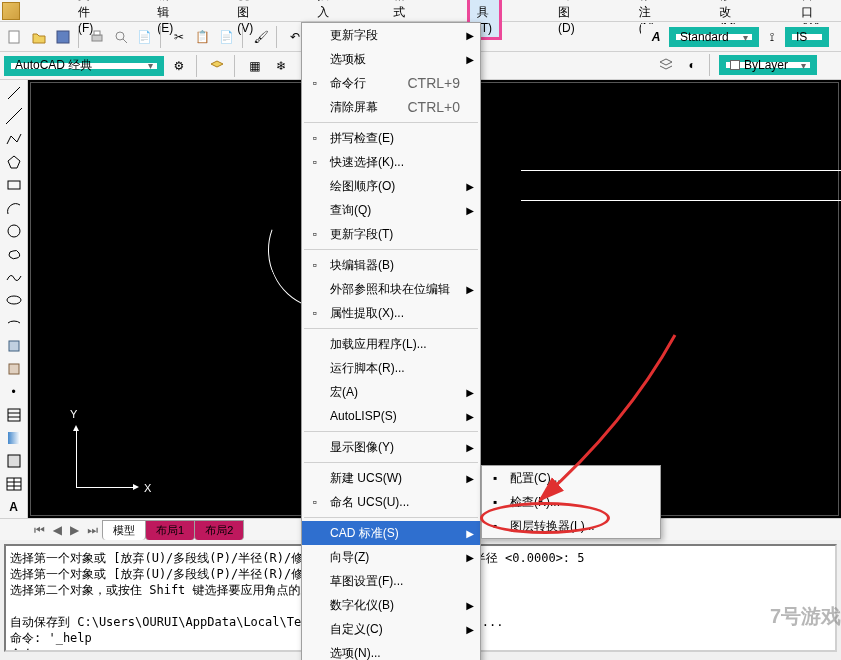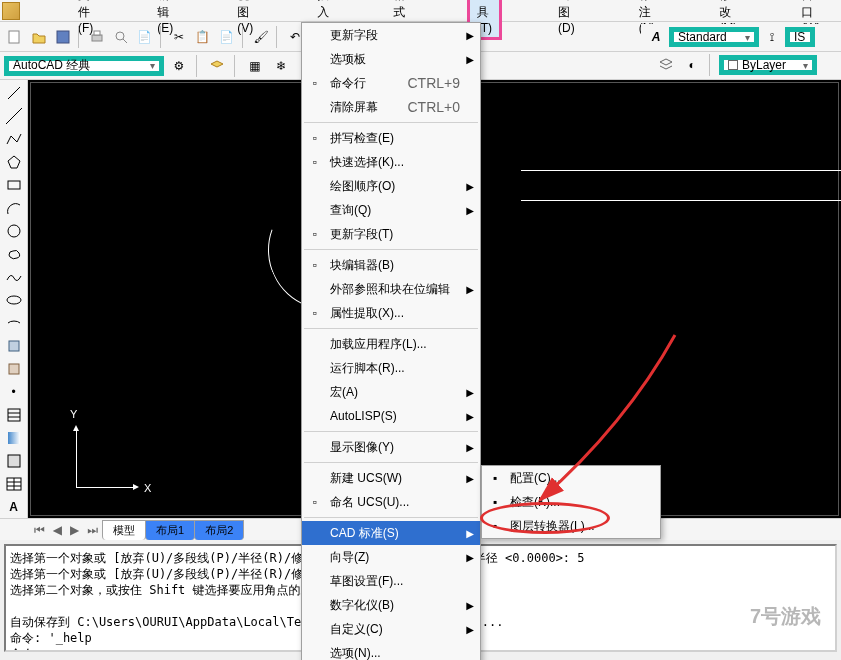--- a/index.html
+++ b/index.html
@@ -8,40 +8,40 @@
 .menubar { display: flex; background: #f5f5f5; border-bottom: 1px solid #d0d0d0; height: 22px; align-items: center; padding-left: 22px; }
 .menubar-icon { position: absolute; left: 2px; top: 2px; width: 18px; height: 18px; background: linear-gradient(135deg,#e8c060,#d0a040); border: 1px solid #b08020; }
 .menu-item { padding: 3px 8px; cursor: default; margin-left: 48px; }
 .menu-item.open { background: #d6e8f8; border: 3px solid #ec4899; padding: 2px 7px; }
 
 .toolbar { display: flex; background: #f5f5f5; border-bottom: 1px solid #d0d0d0; height: 30px; align-items: center; padding: 0 4px; gap: 2px; }
 .tb-btn { width: 22px; height: 22px; border: 1px solid transparent; display: inline-flex; align-items: center; justify-content: center; }
 .tb-sep { width: 4px; height: 22px; border-left: 1px solid #c0c0c0; margin: 0 2px; }
 
 .toolbar2 { display: flex; background: #f5f5f5; border-bottom: 1px solid #d0d0d0; height: 28px; align-items: center; padding: 0 4px; gap: 4px; }
-.dropdown { height: 20px; border: 5px solid #14b8a6; background: white; display: flex; align-items: center; padding: 0 4px; }
+.dropdown { height: 20px; border: 7px solid #14b8a6; background: white; display: flex; align-items: center; padding: 0 4px; }
 .dd-arrow { margin-left: auto; font-size: 10px; color: #666; }
 
 .main-area { display: flex; height: 438px; position: relative; }
 .left-toolbar { width: 28px; background: #f5f5f5; border-right: 1px solid #d0d0d0; display: flex; flex-direction: column; padding-top: 2px; gap: 1px; }
 .lt-btn { width: 24px; height: 22px; margin: 0 auto; display: flex; align-items: center; justify-content: center; }
 
 .canvas { flex: 1; background: black; position: relative; overflow: hidden; }
 .canvas-border { position: absolute; inset: 2px; border: 1px solid #555; }
 .ucs-y { position: absolute; left: 48px; bottom: 30px; width: 1px; height: 60px; background: #fff; }
 .ucs-y::before { content: ''; position: absolute; top: -6px; left: -3px; border: 3px solid transparent; border-bottom: 6px solid #fff; }
 .ucs-x { position: absolute; left: 48px; bottom: 30px; width: 60px; height: 1px; background: #fff; }
 .ucs-x::before { content: ''; position: absolute; right: -6px; top: -3px; border: 3px solid transparent; border-left: 6px solid #fff; }
 .ucs-label-y { position: absolute; left: 42px; bottom: 98px; color: #fff; font-size: 11px; }
 .ucs-label-x { position: absolute; left: 116px; bottom: 24px; color: #fff; font-size: 11px; }
 .canvas-line { position: absolute; height: 1px; background: #fff; }
 .canvas-arc { position: absolute; width: 120px; height: 120px; border: 1px solid #fff; border-radius: 50%; border-right-color: transparent; border-bottom-color: transparent; border-top-color: transparent; transform: rotate(-25deg); }
 
 .tabs { background: #f5f5f5; border-top: 1px solid #d0d0d0; height: 22px; display: flex; align-items: center; padding-left: 30px; }
-.tab { padding: 2px 10px; border: 1px solid #a0a0a0; border-bottom: none; background: #3b82f6; margin-right: -1px; border-radius: 0 0 4px 4px; font-size: 11px; }
+.tab { padding: 2px 10px; border: 1px solid #a0a0a0; border-bottom: none; background: #be185d; margin-right: -1px; border-radius: 0 0 4px 4px; font-size: 11px; }
 .tab.active { background: #fff; }
 .tab-nav { padding: 0 4px; color: #666; }
 
 .cmdline { background: #fff; border: 2px inset #d0d0d0; height: 108px; margin: 4px; padding: 4px; font-family: "SimSun", monospace; font-size: 12px; line-height: 16px; overflow: hidden; white-space: pre; }
 
 .popup-menu { position: absolute; background: #f8f8f8; border: 1px solid #a0a0a0; box-shadow: 2px 2px 6px rgba(0,0,0,0.3); min-width: 180px; }
 .popup-menu .pm-item { display: flex; align-items: center; height: 24px; padding: 0 20px 0 28px; position: relative; cursor: default; }
 .popup-menu .pm-item.highlighted { background: #2f6fcf; color: #fff; }
 .popup-menu .pm-item .arrow { position: absolute; right: 6px; font-size: 10px; }
 .popup-menu .pm-item .shortcut { margin-left: auto; color: #666; font-size: 14px; }
@@ -50,21 +50,21 @@
 
 #menu1 { left: 301px; top: 22px; width: 180px; }
 #menu2 { left: 481px; top: 465px; width: 140px; }
 
 .red-arrow { position: absolute; pointer-events: none; }
 .red-ellipse { position: absolute; border: 3px solid #e03030; border-radius: 50%; pointer-events: none; }
 
 .right-panel { position: absolute; right: 0; top: 52px; width: 190px; height: 26px; background: #f5f5f5; display: flex; align-items: center; gap: 4px; padding: 0 4px; }
 .right-panel2 { position: absolute; right: 0; top: 24px; width: 200px; height: 26px; background: #f5f5f5; display: flex; align-items: center; gap: 2px; padding: 0 4px; }
 
-.watermark { position: absolute; right: 20px; bottom: 30px; opacity: 0.6; font-size: 20px; color: #888; font-weight: bold; }
+.watermark { position: absolute; right: 0; bottom: 30px; opacity: 0.6; font-size: 20px; color: #888; font-weight: bold; }
 </style>
 </head>
 <body>
 
 <div class="menubar-icon"></div>
 <div class="menubar">
   <span class="menu-item">文件(F)</span>
   <span class="menu-item">编辑(E)</span>
   <span class="menu-item">视图(V)</span>
   <span class="menu-item">插入(I)</span>
@@ -118,21 +118,21 @@
   <span class="tb-btn">↷</span>
 </div>
 
 <div class="right-panel2">
   <span class="tb-btn" style="font-style:italic;font-weight:bold">A</span>
   <div class="dropdown" style="width:90px">
     <span>Standard</span>
     <span class="dd-arrow">▾</span>
   </div>
   <span class="tb-btn">⟟</span>
-  <div class="dropdown" style="width:30px">
+  <div class="dropdown" style="width:44px">
     <span>IS</span>
   </div>
 </div>
 
 <div class="toolbar2">
   <div class="dropdown" style="width:160px">
     <span>AutoCAD 经典</span>
     <span class="dd-arrow">▾</span>
   </div>
   <span class="tb-btn">⚙</span>

